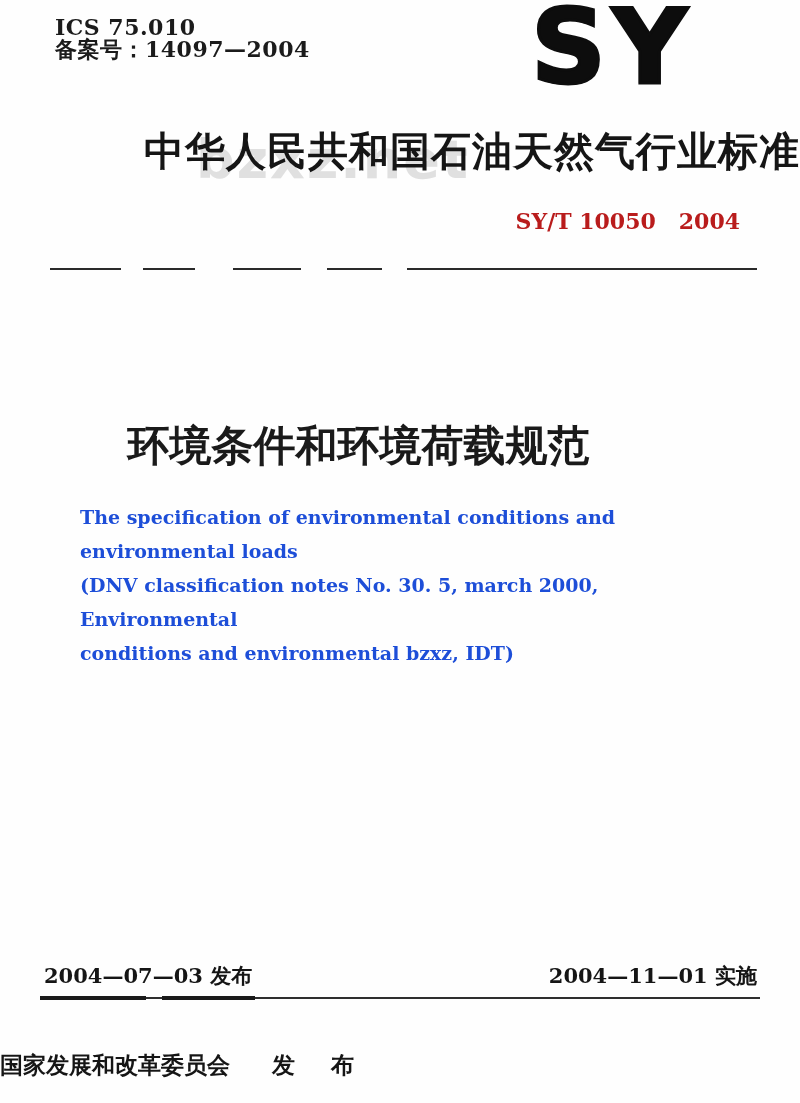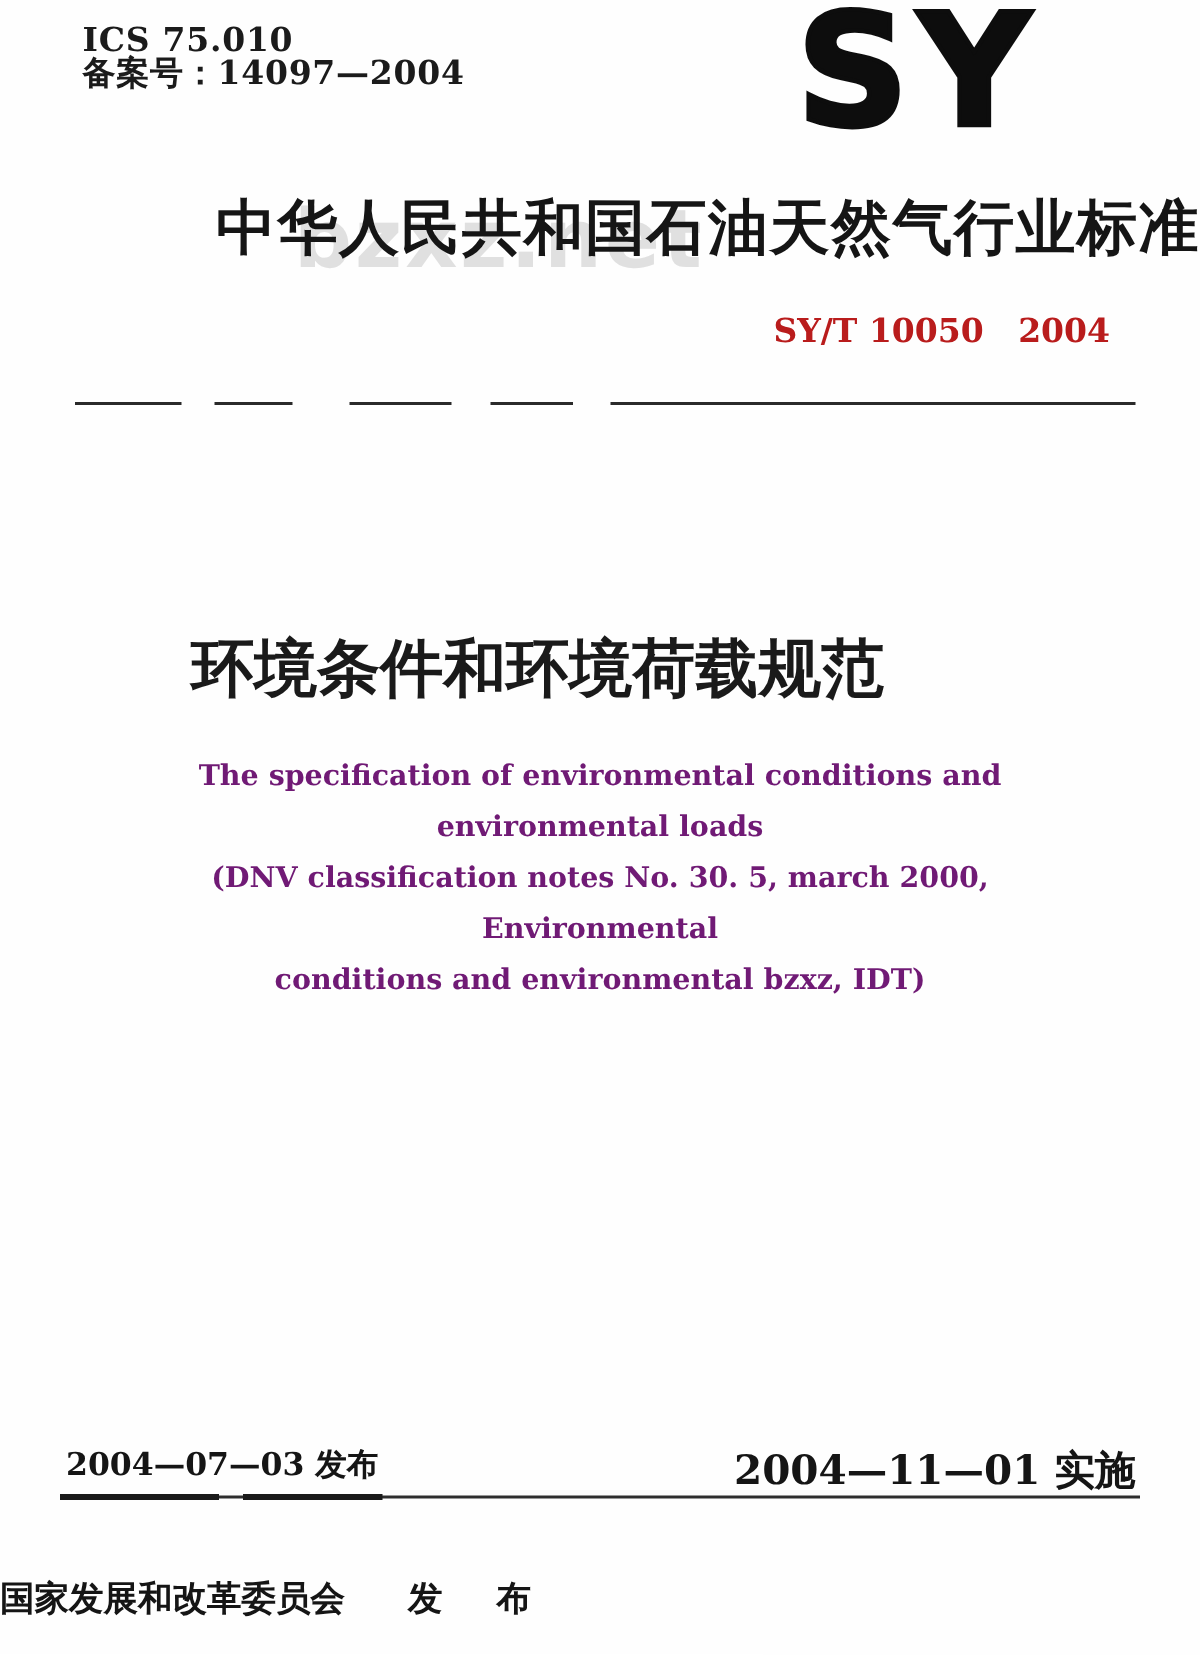--- a/index.html
+++ b/index.html
@@ -118,45 +118,44 @@
     letter-spacing: 0px;
     color: #1a1a1a;
   }
 
   
   .en-block {
     position: absolute;
     left: 80px;
     top: 500px;
     width: 640px;
-    text-align: center;
     font-family: "DejaVu Serif", serif;
     font-weight: bold;
     font-size: 19px;
     line-height: 34px;
-    color: #701a75;
+    color: #1d4ed8;
   }
 
   
   .issue-date {
     position: absolute;
     left: 44px;
     top: 962px;
     font-family: "DejaVu Serif", serif;
     font-weight: bold;
     font-size: 21px;
     color: #151515;
   }
   .impl-date {
     position: absolute;
     right: 43px;
     top: 962px;
     font-family: "DejaVu Serif", serif;
     font-weight: bold;
-    font-size: 27px;
+    font-size: 21px;
     color: #151515;
   }
 
   
   .date-rule {
     position: absolute;
     top: 996px;
     left: 40px;
     width: 720px;
     height: 5px;

